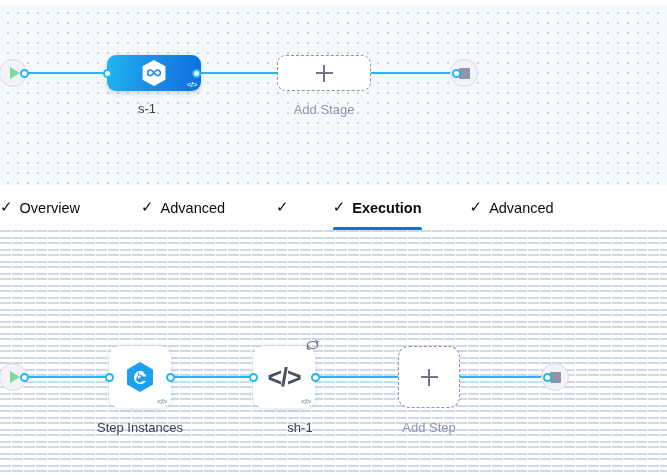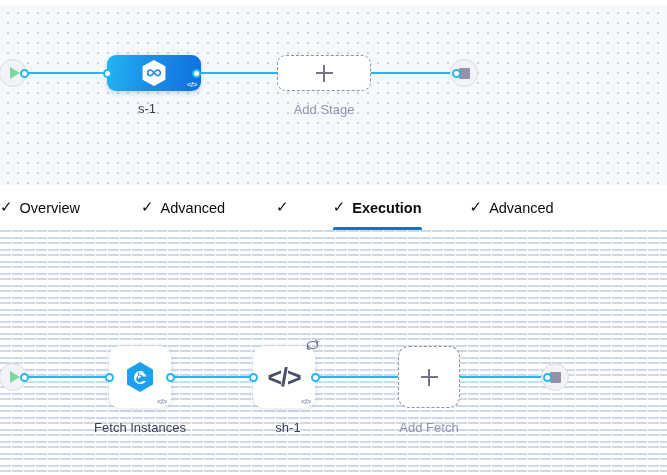--- a/index.html
+++ b/index.html
@@ -315,39 +315,39 @@
     <div class="step-node" style="left:109px; top:116px;">
       <svg class="step-icon" width="30" height="32" viewBox="0 0 30 32">
         <path d="M15 1 L28 8.4 L28 23.6 L15 31 L2 23.6 L2 8.4 Z" fill="#1d9ff0"></path>
         <path d="M19.5 11.5 a6.5 6.5 0 1 0 1.4 8.5 L17.5 20 a3.4 3.4 0 1 1 -1.1 -4.9 L13 18.2 L13 11.5 Z" fill="#ffffff"></path>
         <path d="M14.2 11.3 c3.6 -0.6 6.5 1.3 7.2 4.2 L17.8 15.5 c-0.5 -1.3 -1.9 -2 -3.6 -1.7 Z" fill="#ffffff"></path>
       </svg>
       <span class="code-badge">&lt;/&gt;</span>
     </div>
     <div class="port" style="left:105px; top:142.5px;"></div>
     <div class="port" style="left:166px; top:142.5px;"></div>
-    <div class="node-label" style="left:60px; top:190px; width:160px;">Fetch Instances</div>
+    <div class="node-label" style="left:60px; top:190px; width:160px;">Step Instances</div>
 
     <div class="step-node" style="left:253px; top:116px;">
       <span class="code-glyph step-icon">&lt;/&gt;</span>
       <svg class="loop-badge" viewBox="0 0 20 20">
         <path d="M4 9.5 a6 4.2 0 0 1 12 0 M16 9.5 a6 4.2 0 0 1 -12 0" fill="none" stroke="#6f7288" stroke-width="1.4" stroke-linecap="round"></path>
         <path d="M13.6 4.2 L16.4 5.6 L15 8.2" fill="none" stroke="#6f7288" stroke-width="1.4" stroke-linecap="round" stroke-linejoin="round"></path>
         <path d="M6.4 14.8 L3.6 13.4 L5 10.8" fill="none" stroke="#6f7288" stroke-width="1.4" stroke-linecap="round" stroke-linejoin="round"></path>
       </svg>
       <span class="code-badge">&lt;/&gt;</span>
     </div>
     <div class="port" style="left:249px; top:142.5px;"></div>
     <div class="port" style="left:311px; top:142.5px;"></div>
-    <div class="node-label" style="left:228px; top:190px; width:120px;">sh-1</div>
+    <div class="node-label" style="left:240px; top:190px; width:120px;">sh-1</div>
 
     <div class="add-node add-step" style="left:398px; top:116px;">
       <div class="plus"></div>
     </div>
-    <div class="node-label muted" style="left:369px; top:190px; width:120px;">Add Fetch</div>
+    <div class="node-label muted" style="left:369px; top:190px; width:120px;">Add Step</div>
 
     <div class="port" style="left:543px; top:142.5px;"></div>
     <div class="terminal" style="left:541px; top:133px;">
       <div class="stop-sq"></div>
     </div>
   </div>
 
 </div>
 
 </body></html>

